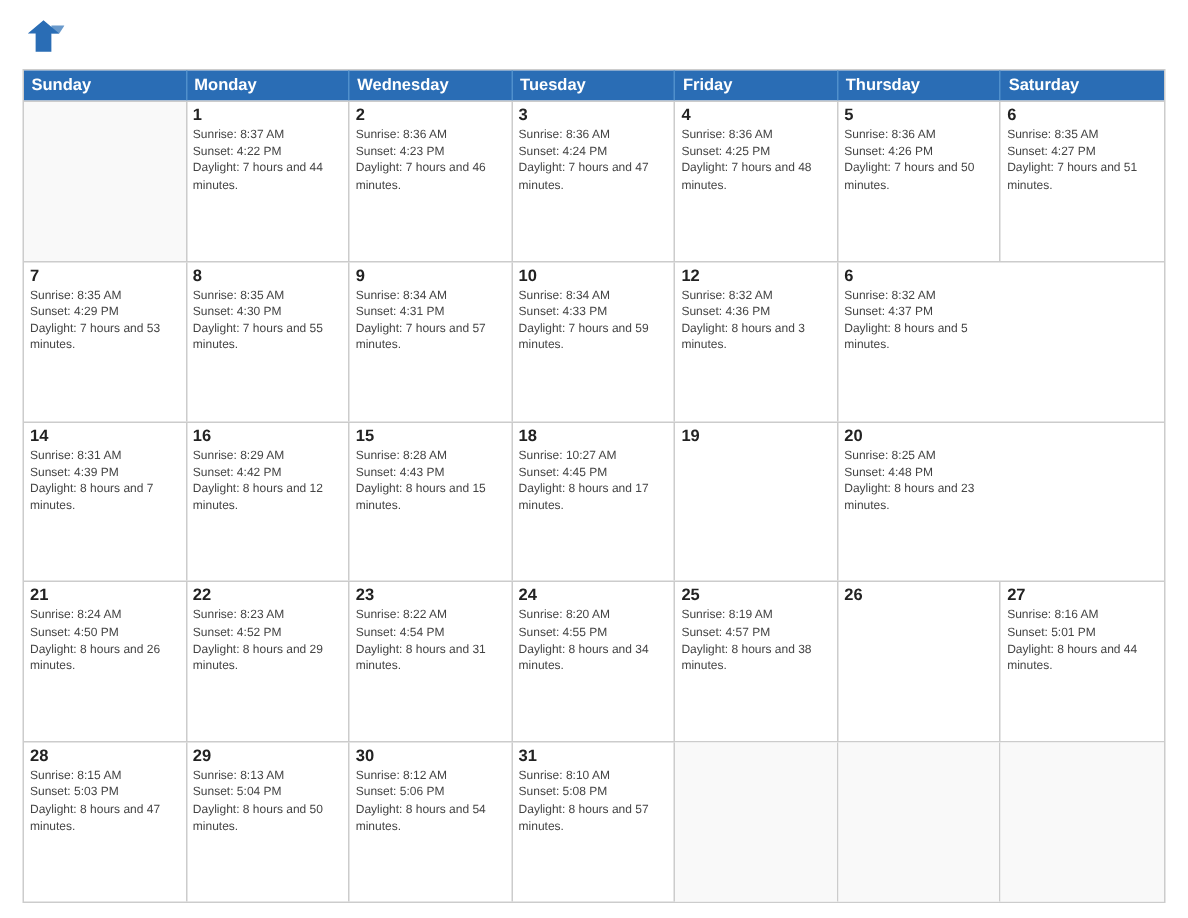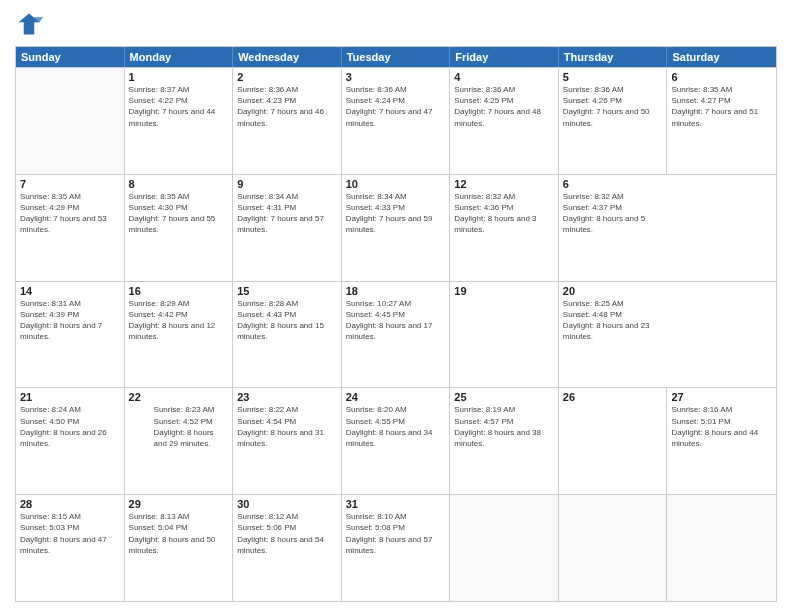--- a/index.html
+++ b/index.html
@@ -250,21 +250,21 @@
         </div>
         <div class="cal-row">
           <div class="cal-cell">
             <div class="cell-day">21</div>
             <div class="cell-info" style="white-space: pre-line;">Sunrise: 8:24 AM
 Sunset: 4:50 PM
 Daylight: 8 hours and 26 minutes.</div>
           </div>
           <div class="cal-cell">
             <div class="cell-day">22</div>
-            <div class="cell-info" style="white-space: pre-line; margin-left: 25px;">Sunrise: 8:23 AM
+            <div class="cell-info" style="white-space: pre-line;">Sunrise: 8:23 AM
 Sunset: 4:52 PM
 Daylight: 8 hours and 29 minutes.</div>
           </div>
           <div class="cal-cell">
             <div class="cell-day">23</div>
             <div class="cell-info" style="white-space: pre-line;">Sunrise: 8:22 AM
 Sunset: 4:54 PM
 Daylight: 8 hours and 31 minutes.</div>
           </div>
           <div class="cal-cell">

